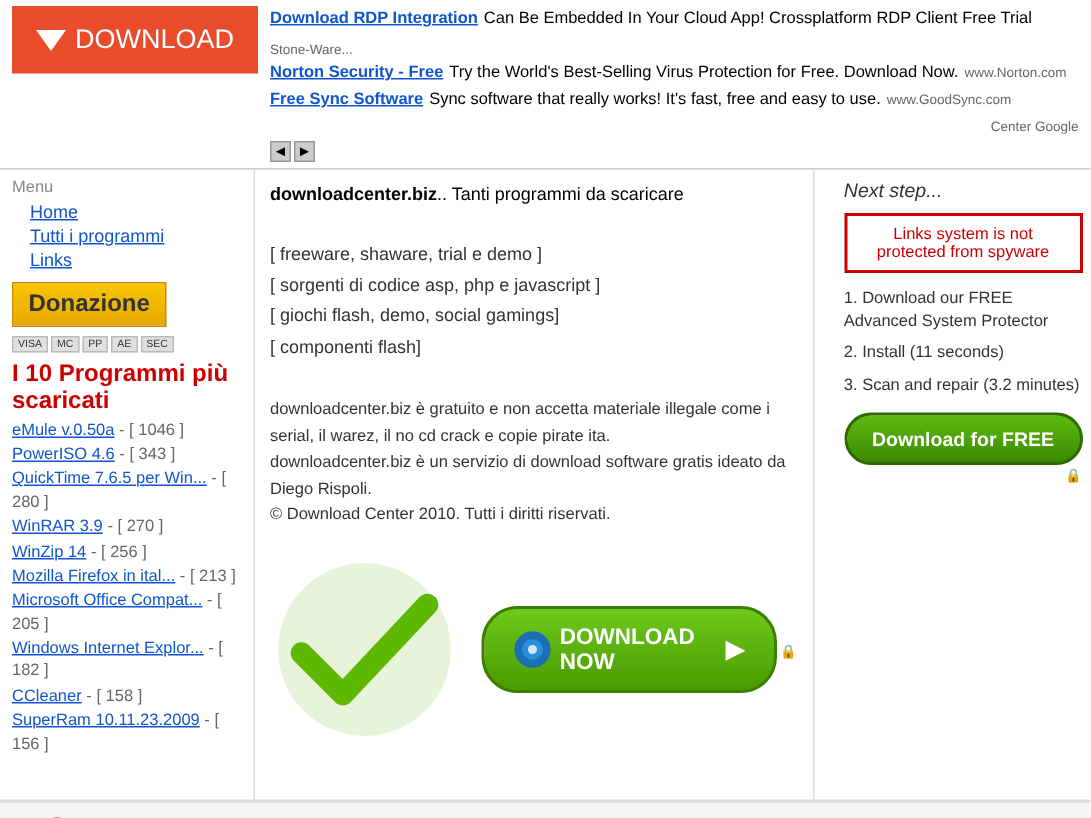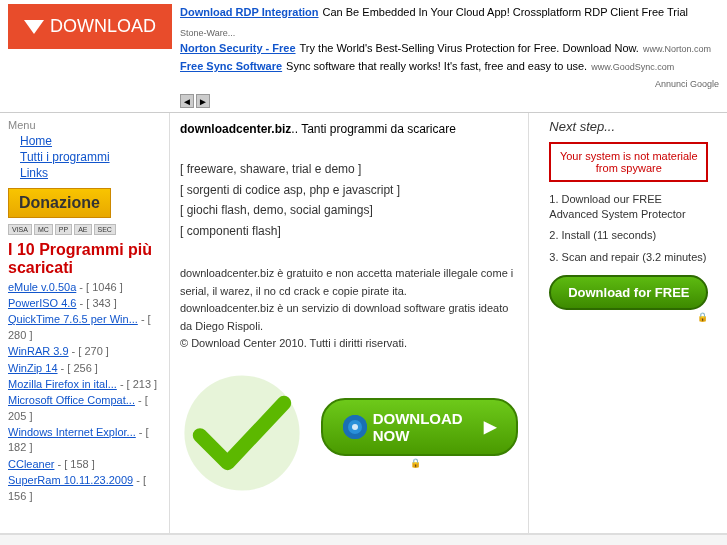--- a/index.html
+++ b/index.html
@@ -301,21 +301,21 @@
       <span class="ad-title">Norton Security - Free</span>
       <span>Try the World's Best-Selling Virus Protection for Free. Download Now.</span>
       <span class="ad-small">www.Norton.com</span>
     </div>
     <div class="ad-row">
       <span class="ad-title">Free Sync Software</span>
       <span>Sync software that really works! It's fast, free and easy to use.</span>
       <span class="ad-small">www.GoodSync.com</span>
     </div>
     <div id="google-annunci">
-      <span>Annunci Google</span>
+      <span>Center Google</span>
     </div>
     <div id="nav-arrows">
       <span>◄</span>
       <span>►</span>
     </div>
   </div>
 </div>
 
 <div id="main-layout">
 
@@ -390,40 +390,40 @@
       <span>© Download Center 2010. Tutti i diritti riservati.</span>
     </div>
 
     <div id="checkmark-area">
       <div id="big-checkmark">
         <svg class="check-svg" viewBox="0 0 100 100">
           <circle cx="50" cy="50" r="48" fill="#5cb800" opacity="0.15"></circle>
           <polyline points="15,52 38,75 85,25" fill="none" stroke="#5cb800" stroke-width="12" stroke-linecap="round" stroke-linejoin="round"></polyline>
         </svg>
       </div>
-      <div style="display:flex; flex-direction:column; align-items:center;">
+      <div style="display:flex; flex-direction:row; align-items:center;">
         <div id="download-now-btn">
           <div class="babylon-logo">
             <svg width="24" height="24" viewBox="0 0 24 24">
               <circle cx="12" cy="12" r="12" fill="#1a6fb5"></circle>
               <circle cx="12" cy="12" r="7" fill="#2990d8"></circle>
               <circle cx="12" cy="12" r="3" fill="#fff" opacity="0.8"></circle>
             </svg>
           </div>
           <span>DOWNLOAD NOW</span>
           <span style="font-size:16px;">▶</span>
         </div>
         <span id="lock-icon-small">🔒</span>
       </div>
     </div>
   </div>
 
   <div id="next-step-panel">
     <div class="next-step-title">Next step...</div>
-    <div id="spyware-warning">Your system is not materiale from spyware</div>
+    <div id="spyware-warning">Links system is not protected from spyware</div>
     <div class="step-item">1. Download our FREE Advanced System Protector</div>
     <div class="step-item">2. Install (11 seconds)</div>
     <div class="step-item">3. Scan and repair (3.2 minutes)</div>
     <div id="free-download-btn">Download for FREE</div>
     <div id="lock-icon-right">🔒</div>
   </div>
 
 </div>
 
 <div id="bottom-area">

